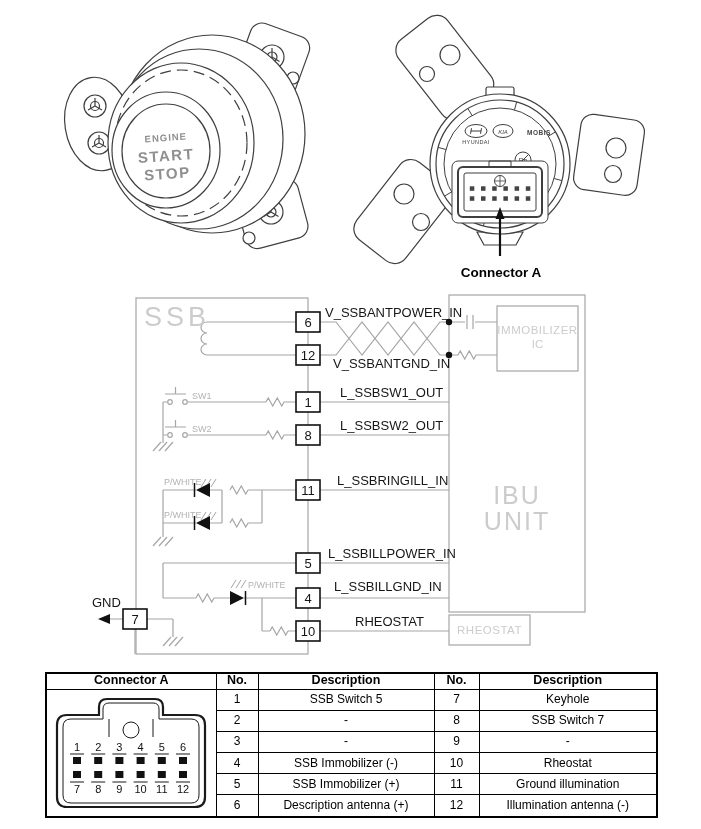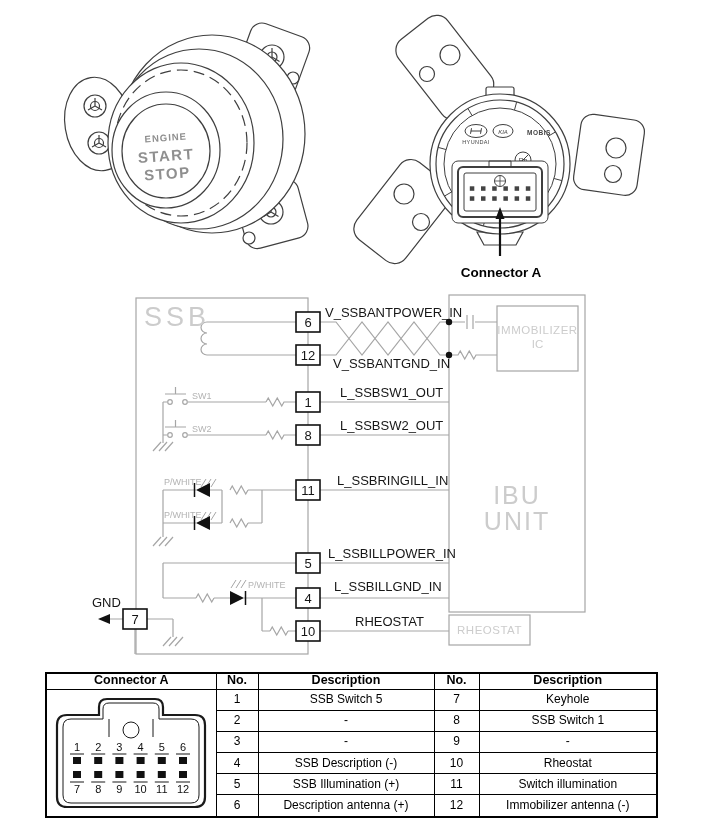--- a/index.html
+++ b/index.html
@@ -299,40 +299,40 @@
     </td>
     <td>1</td>
     <td>SSB Switch 5</td>
     <td>7</td>
     <td>Keyhole</td>
   </tr>
   <tr>
     <td>2</td>
     <td>-</td>
     <td>8</td>
-    <td>SSB Switch 1</td>
+    <td>SSB Switch 7</td>
   </tr>
   <tr>
     <td>3</td>
     <td>-</td>
     <td>9</td>
     <td>-</td>
   </tr>
   <tr>
     <td>4</td>
-    <td>SSB Description (-)</td>
+    <td>SSB Immobilizer (-)</td>
     <td>10</td>
     <td>Rheostat</td>
   </tr>
   <tr>
     <td>5</td>
-    <td>SSB Illumination (+)</td>
+    <td>SSB Immobilizer (+)</td>
     <td>11</td>
-    <td>Switch illumination</td>
+    <td>Ground illumination</td>
   </tr>
   <tr>
     <td>6</td>
     <td>Description antenna (+)</td>
     <td>12</td>
-    <td>Immobilizer antenna (-)</td>
+    <td>Illumination antenna (-)</td>
   </tr>
 </tbody>
   </table>
 
 </body></html>

